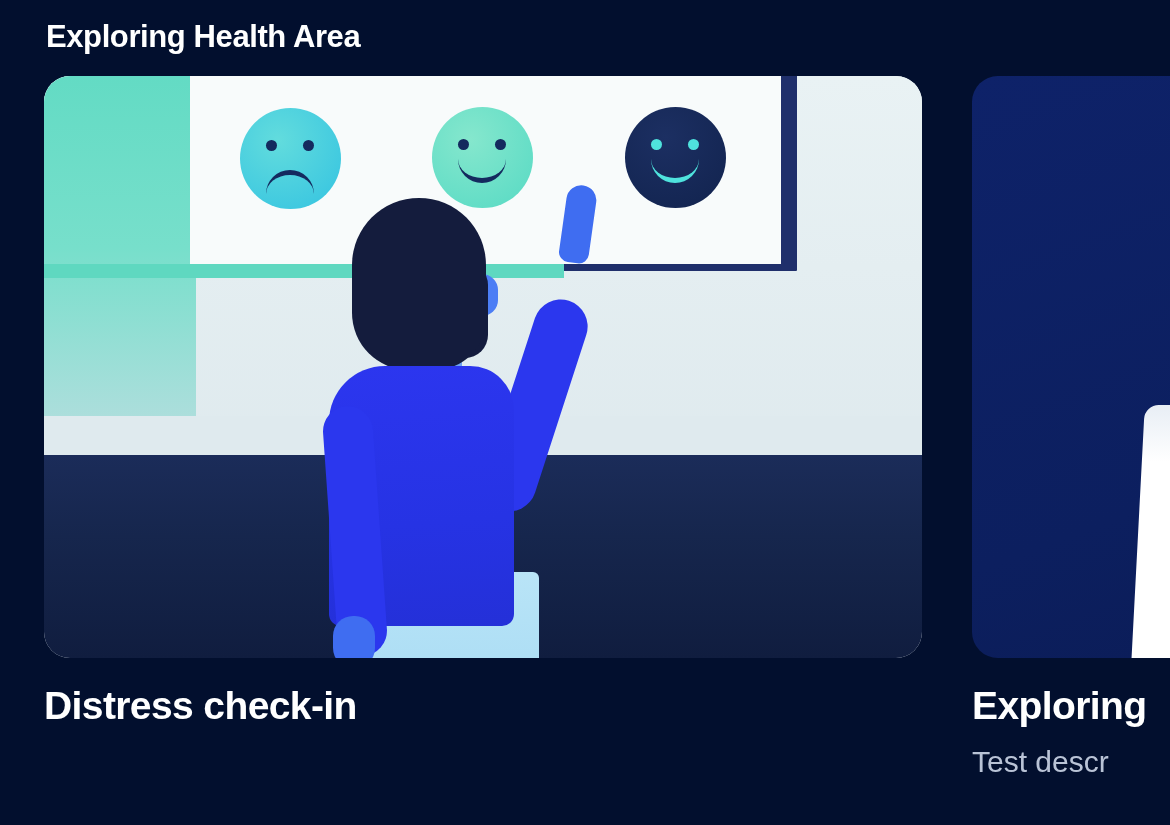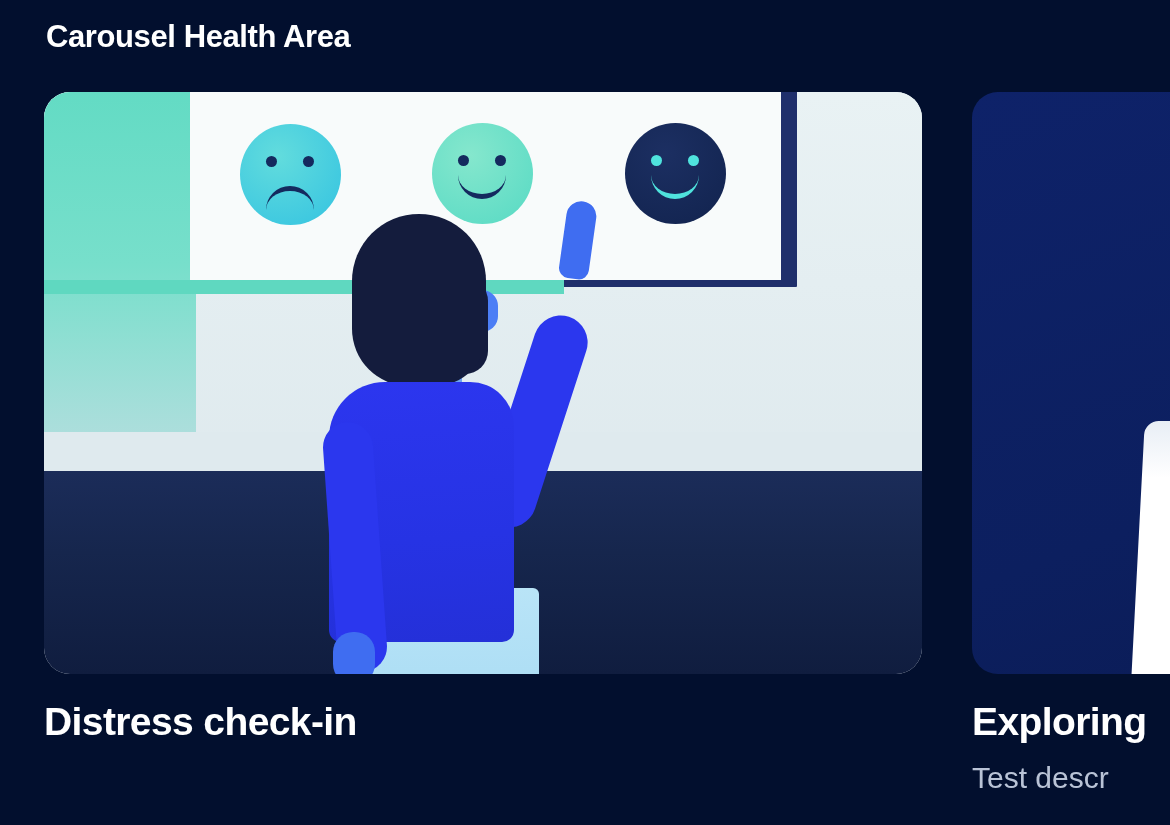--- a/index.html
+++ b/index.html
@@ -32,21 +32,21 @@
     position: absolute;
     left: 0;
     top: 76px;
     width: 1170px;
     height: 749px;
     overflow: hidden;
   }
 
   .carousel-card {
     position: absolute;
-    top: 16px;
+    top: 0;
     width: 800px;
   }
   .carousel-card.card-1 { left: 44px; }
   .carousel-card.card-2 { left: 972px; }
 
   .card-media {
     position: relative;
     width: 878px;
     height: 582px;
     border-radius: 26px;
@@ -259,21 +259,21 @@
     left: 166px; top: 329px;
     width: 160px; height: 260px;
     background: linear-gradient(180deg,#e8eef5 0%, #ffffff 22%, #ffffff 100%);
     border-radius: 14px 14px 0 0;
     transform: skewX(-3deg);
   }
 </style>
 </head>
 <body>
 
-<div class="section-title">Carousel Health Area</div>
+<div class="section-title">Exploring Health Area</div>
 
 <div class="carousel-track">
 
   <div class="carousel-card card-1">
 
     <div class="card-media">
       <div class="illus">
 
         <div class="wall-light"></div>
         <div class="wall-mint"></div>

